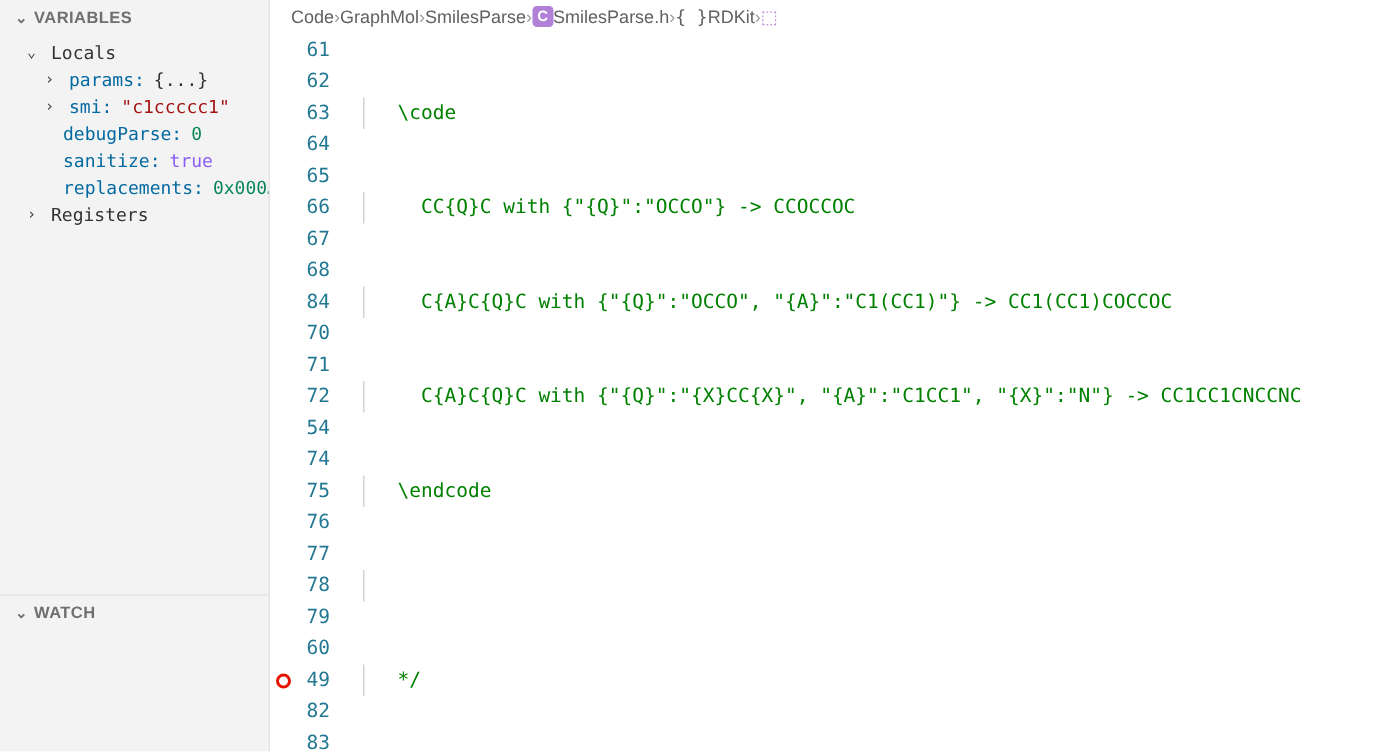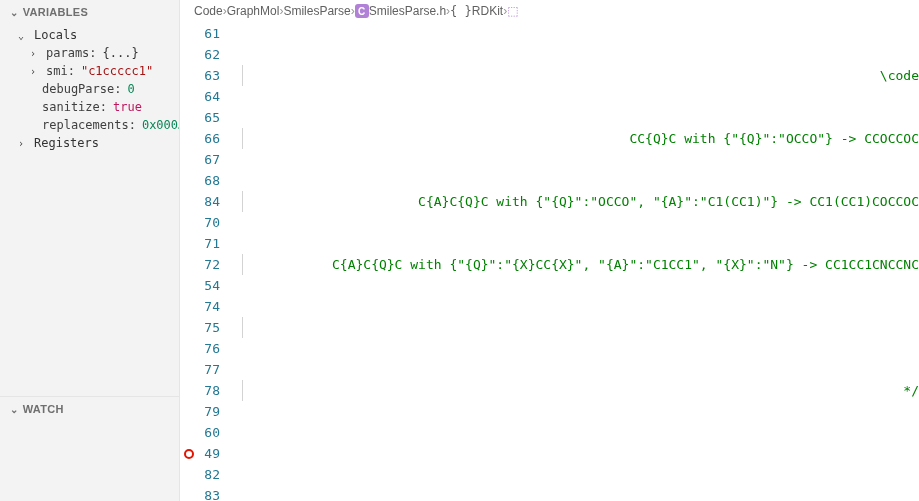--- a/index.html
+++ b/index.html
@@ -4,41 +4,41 @@
 <style>
 * { margin: 0; padding: 0; box-sizing: border-box; }
 body { font-family: -apple-system, BlinkMacSystemFont, "Segoe UI", sans-serif; font-size: 13px; color: #333; background: #fff; width: 919px; height: 501px; overflow: hidden; display: flex; }
 .sidebar { width: 180px; background: #f3f3f3; border-right: 1px solid #e5e5e5; display: flex; flex-direction: column; }
 .panel-header { font-size: 11px; font-weight: 600; color: #6f6f6f; padding: 6px 10px; display: flex; align-items: center; gap: 4px; cursor: pointer; text-transform: uppercase; letter-spacing: 0.3px; }
 .panel-header .chev { font-size: 10px; }
 .tree { padding: 2px 0; }
 .tree-item { padding: 2px 8px 2px 18px; display: flex; align-items: center; gap: 6px; font-family: Menlo, Monaco, monospace; font-size: 12px; cursor: pointer; white-space: nowrap; overflow: hidden; text-overflow: ellipsis; }
 .tree-item.indent1 { padding-left: 30px; }
 .tree-item.indent2 { padding-left: 42px; }
-.var-name { color: #404040; }
+.var-name { color: #0369a1; }
 .var-value { color: #333; }
 .var-string { color: #a31515; }
 .var-num { color: #098658; }
-.var-bool { color: #be185d; }
+.var-bool { color: #8b5cf6; }
 .var-hex { color: #098658; }
 .spacer { flex: 1; }
 .watch-section { border-top: 1px solid #e5e5e5; }
 .main { flex: 1; display: flex; flex-direction: column; overflow: hidden; }
 .breadcrumb { padding: 4px 14px; font-size: 12px; color: #616161; display: flex; align-items: center; gap: 0; border-bottom: 1px solid transparent; white-space: nowrap; overflow: hidden; }
 .breadcrumb .sep { color: #999; }
 .bc-icon { display: inline-flex; align-items: center; }
 .bc-c { background: #b180d7; color: #fff; width: 14px; height: 14px; border-radius: 3px; font-size: 10px; font-weight: bold; display: inline-flex; align-items: center; justify-content: center; }
 .bc-brace { color: #616161; font-family: monospace; }
 .bc-cube { color: #b180d7; font-size: 12px; }
 .editor { flex: 1; display: flex; overflow: hidden; font-family: Menlo, Monaco, Consolas, monospace; font-size: 13px; line-height: 21px; }
 .gutter { width: 58px; text-align: right; color: #237893; padding-right: 18px; user-select: none; background: #fff; position: relative; }
 .gutter .ln { height: 21px; position: relative; text-align: right; }
 .breakpoint-glyph { position: absolute; left: 4px; top: 50%; transform: translateY(-50%); width: 10px; height: 10px; border: 2px solid #e51400; border-radius: 50%; background: #fff; }
 .code { flex: 1; padding-left: 4px; white-space: pre; overflow: hidden; }
-.code .line { height: 21px; border-left: 1px solid #d3d3d3; padding-left: 22px; position: relative; text-align: right; }
+.code .line { height: 21px; border-left: 1px solid #d3d3d3; padding-left: 22px; position: relative; }
 .c-comment { color: #008000; }
 .chev-icon { display:inline-block; font-size:10px; color:#424242; width:10px; }
 </style>
 </head>
 <body>
 
 <div class="sidebar">
   <div class="panel-header">
     <span class="chev">⌄</span>
     <span>VARIABLES</span>
@@ -128,20 +128,21 @@
       <div class="ln">60</div>
       <div class="ln"><span class="breakpoint-glyph"></span><span>49</span></div>
       <div class="ln">82</div>
       <div class="ln">83</div>
     </div>
     <div class="code">
       <div class="line"><span class="c-comment">\code</span></div>
       <div class="line"><span class="c-comment">  CC{Q}C with {"{Q}":"OCCO"} -&gt; CCOCCOC</span></div>
       <div class="line"><span class="c-comment">  C{A}C{Q}C with {"{Q}":"OCCO", "{A}":"C1(CC1)"} -&gt; CC1(CC1)COCCOC</span></div>
       <div class="line"><span class="c-comment">  C{A}C{Q}C with {"{Q}":"{X}CC{X}", "{A}":"C1CC1", "{X}":"N"} -&gt; CC1CC1CNCCNC</span></div>
+      <div class="line"><span class="c-comment">\endcode</span></div>
       <div class="line"><span></span></div>
       <div class="line"><span class="c-comment">*/</span></div>
       
       
       
       
       
       
       
       

